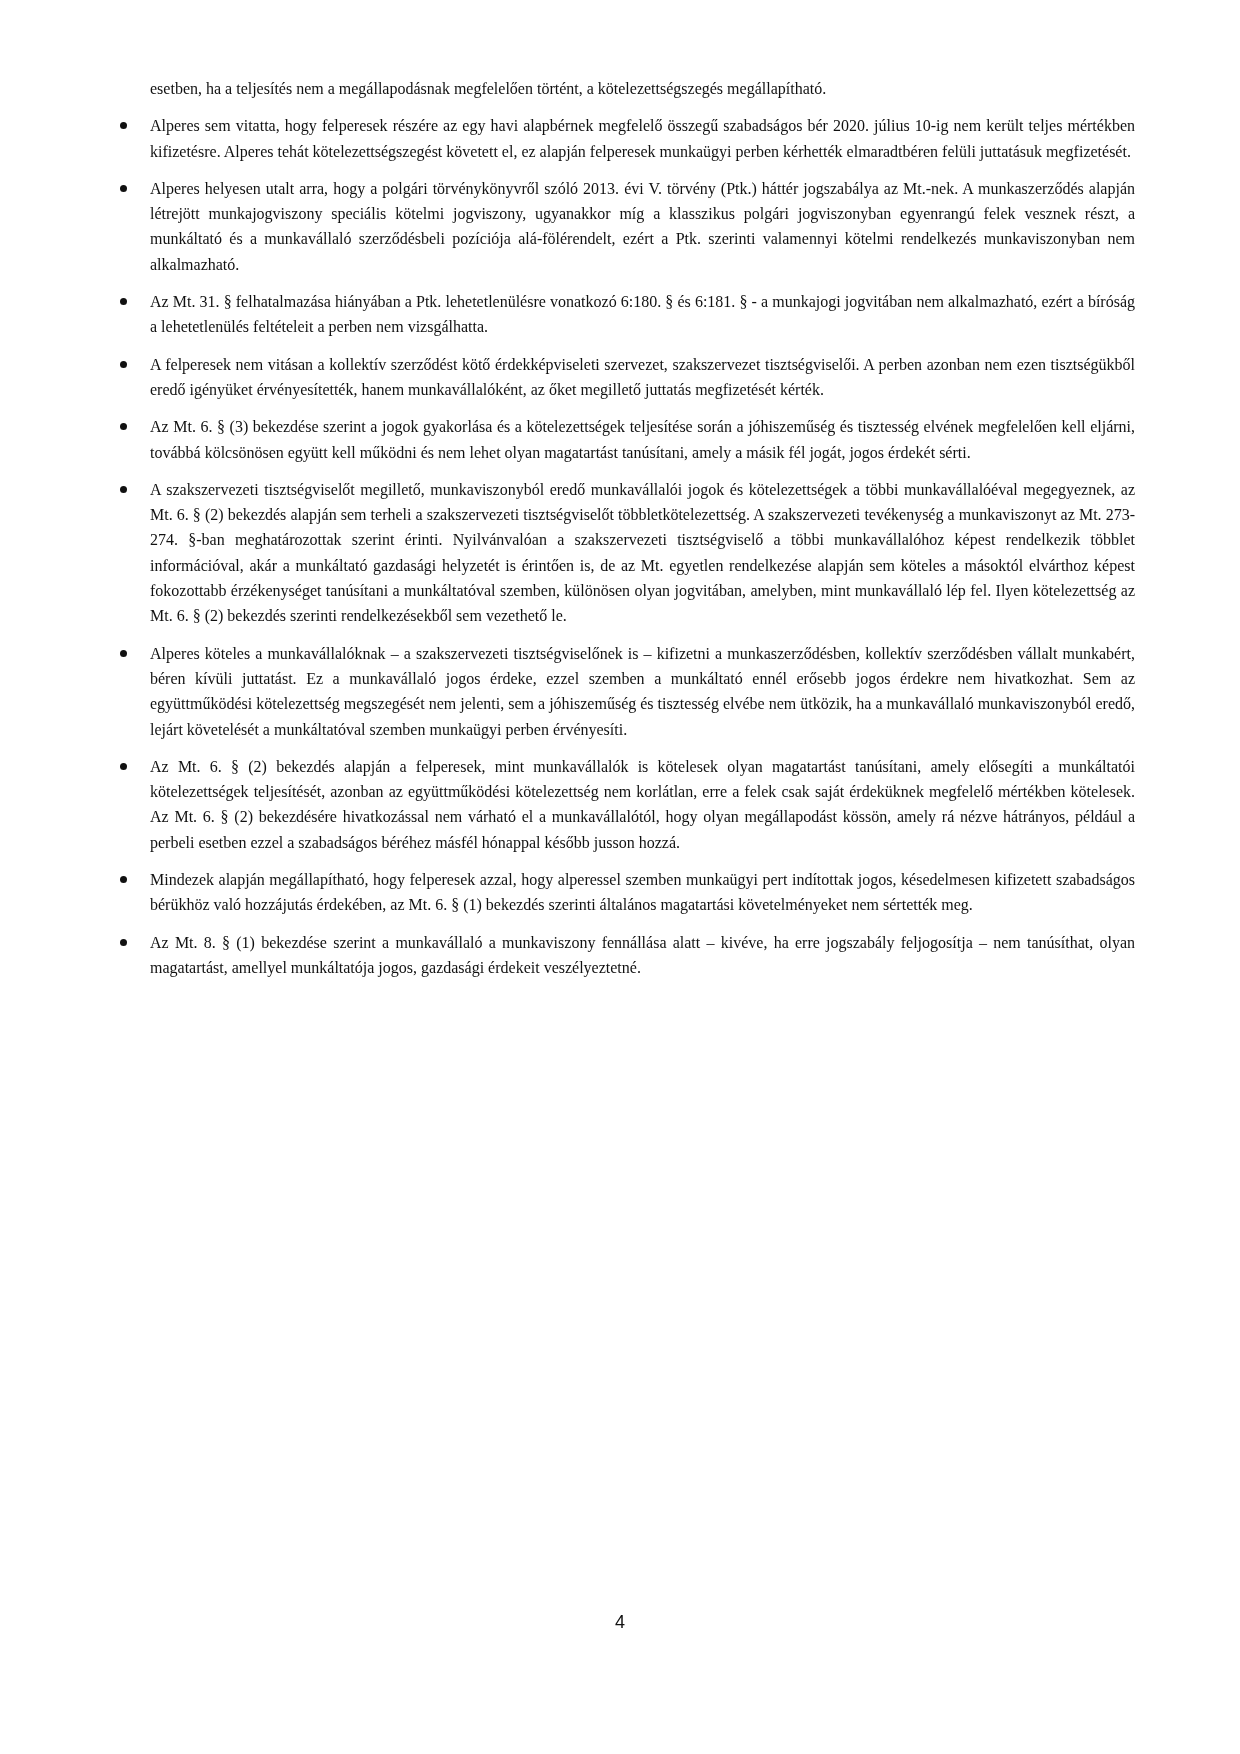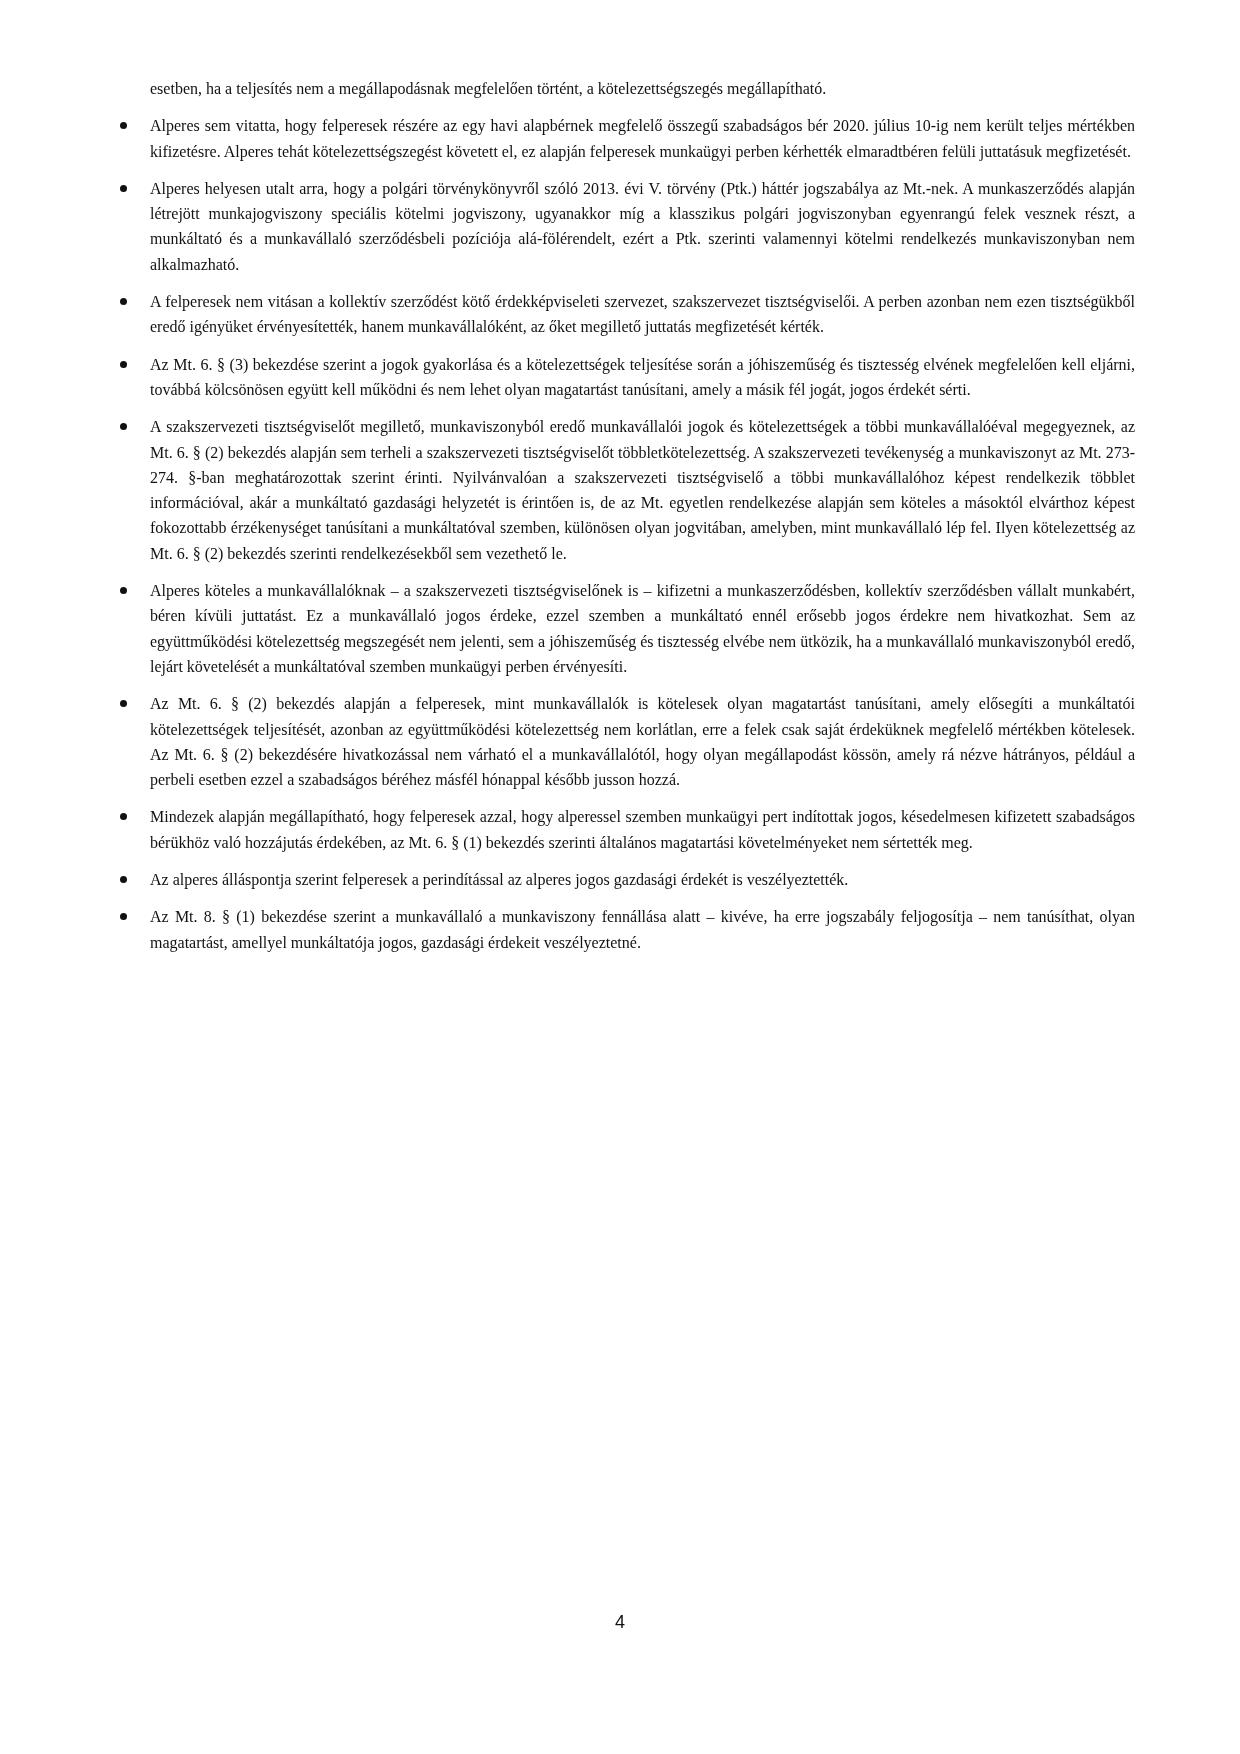--- a/index.html
+++ b/index.html
@@ -37,20 +37,24 @@
     <div class="item">
       <span class="bullet"></span>
       <span>Alperes sem vitatta, hogy felperesek részére az egy havi alapbérnek megfelelő összegű szabadságos bér 2020. július 10-ig nem került teljes mértékben kifizetésre. Alperes tehát kötelezettségszegést követett el, ez alapján felperesek munkaügyi perben kérhették elmaradtbéren felüli juttatásuk megfizetését.</span>
     </div>
     <div class="item">
       <span class="bullet"></span>
       <span>Alperes helyesen utalt arra, hogy a polgári törvénykönyvről szóló 2013. évi V. törvény (Ptk.) háttér jogszabálya az Mt.-nek. A munkaszerződés alapján létrejött munkajogviszony speciális kötelmi jogviszony, ugyanakkor míg a klasszikus polgári jogviszonyban egyenrangú felek vesznek részt, a munkáltató és a munkavállaló szerződésbeli pozíciója alá-fölérendelt, ezért a Ptk. szerinti valamennyi kötelmi rendelkezés munkaviszonyban nem alkalmazható.</span>
     </div>
     <div class="item">
       <span class="bullet"></span>
+      <span>Az Mt. 31. § felhatalmazása hiányában a Ptk. lehetetlenülésre vonatkozó 6:180. § és 6:181. § - a munkajogi jogvitában nem alkalmazható, ezért a bíróság a lehetetlenülés feltételeit a perben nem vizsgálhatta.</span>
+    </div>
+    <div class="item">
+      <span class="bullet"></span>
       <span>A felperesek nem vitásan a kollektív szerződést kötő érdekképviseleti szervezet, szakszervezet tisztségviselői. A perben azonban nem ezen tisztségükből eredő igényüket érvényesítették, hanem munkavállalóként, az őket megillető juttatás megfizetését kérték.</span>
     </div>
     <div class="item">
       <span class="bullet"></span>
       <span>Az Mt. 6. § (3) bekezdése szerint a jogok gyakorlása és a kötelezettségek teljesítése során a jóhiszeműség és tisztesség elvének megfelelően kell eljárni, továbbá kölcsönösen együtt kell működni és nem lehet olyan magatartást tanúsítani, amely a másik fél jogát, jogos érdekét sérti.</span>
     </div>
     <div class="item">
       <span class="bullet"></span>
       <span>A szakszervezeti tisztségviselőt megillető, munkaviszonyból eredő munkavállalói jogok és kötelezettségek a többi munkavállalóéval megegyeznek, az Mt. 6. § (2) bekezdés alapján sem terheli a szakszervezeti tisztségviselőt többletkötelezettség. A szakszervezeti tevékenység a munkaviszonyt az Mt. 273-274. §-ban meghatározottak szerint érinti. Nyilvánvalóan a szakszervezeti tisztségviselő a többi munkavállalóhoz képest rendelkezik többlet információval, akár a munkáltató gazdasági helyzetét is érintően is, de az Mt. egyetlen rendelkezése alapján sem köteles a másoktól elvárthoz képest fokozottabb érzékenységet tanúsítani a munkáltatóval szemben, különösen olyan jogvitában, amelyben, mint munkavállaló lép fel. Ilyen kötelezettség az Mt. 6. § (2) bekezdés szerinti rendelkezésekből sem vezethető le.</span>
     </div>
@@ -61,22 +65,18 @@
     <div class="item">
       <span class="bullet"></span>
       <span>Az Mt. 6. § (2) bekezdés alapján a felperesek, mint munkavállalók is kötelesek olyan magatartást tanúsítani, amely elősegíti a munkáltatói kötelezettségek teljesítését, azonban az együttműködési kötelezettség nem korlátlan, erre a felek csak saját érdeküknek megfelelő mértékben kötelesek. Az Mt. 6. § (2) bekezdésére hivatkozással nem várható el a munkavállalótól, hogy olyan megállapodást kössön, amely rá nézve hátrányos, például a perbeli esetben ezzel a szabadságos béréhez másfél hónappal később jusson hozzá.</span>
     </div>
     <div class="item">
       <span class="bullet"></span>
       <span>Mindezek alapján megállapítható, hogy felperesek azzal, hogy alperessel szemben munkaügyi pert indítottak jogos, késedelmesen kifizetett szabadságos bérükhöz való hozzájutás érdekében, az Mt. 6. § (1) bekezdés szerinti általános magatartási követelményeket nem sértették meg.</span>
     </div>
     <div class="item">
       <span class="bullet"></span>
-      <span>Az alperes álláspontja szerint felperesek a perindítással az alperes jogos gazdasági érdekét is veszélyeztették.</span>
-    </div>
-    <div class="item">
-      <span class="bullet"></span>
       <span>Az Mt. 8. § (1) bekezdése szerint a munkavállaló a munkaviszony fennállása alatt – kivéve, ha erre jogszabály feljogosítja – nem tanúsíthat, olyan magatartást, amellyel munkáltatója jogos, gazdasági érdekeit veszélyeztetné.</span>
     </div>
   </div>
 
   <div class="pagenum">4</div>
 </div>
 
 </body></html>

